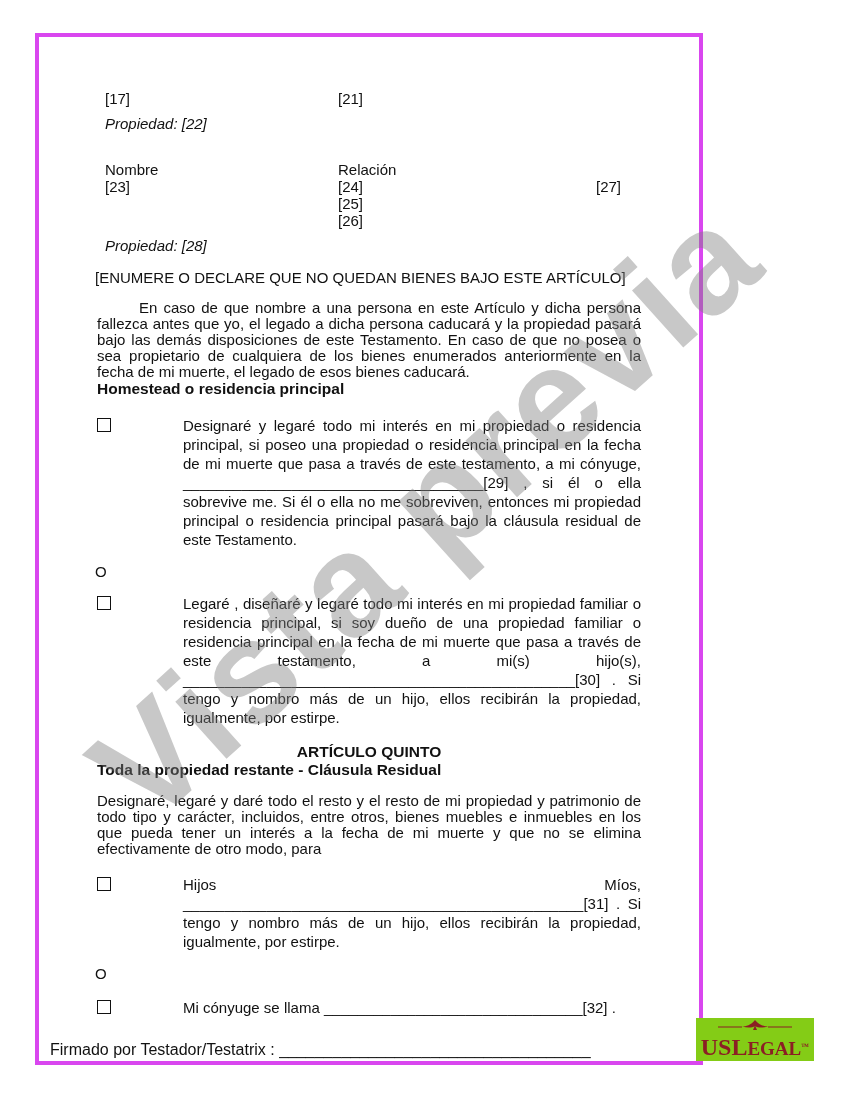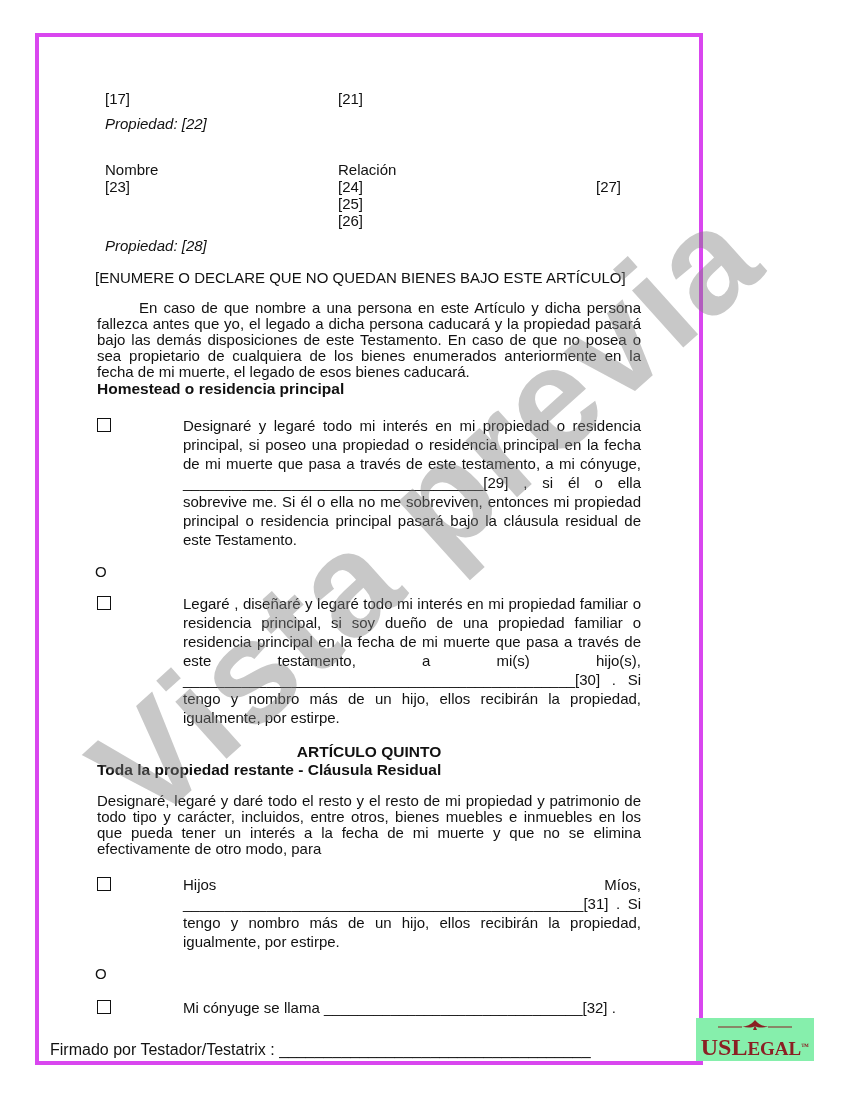--- a/index.html
+++ b/index.html
@@ -92,21 +92,21 @@
     font-size: 16px;
     z-index: 3;
   }
   .logo {
     position: absolute;
     left: 696px; top: 1018px;
     width: 118px;
     text-align: center;
     color: #8b1f24;
     z-index: 3;
-    background: #86efac;
+    background: #84cc16;
   }
   .logo-text {
     font-family: "Liberation Serif", serif;
     font-weight: bold;
     line-height: 22px;
     white-space: nowrap;
   }
   .logo-part1 { font-size: 24px; }
   .logo-part2 { font-size: 19px; }
   .logo-tm { font-size: 8px; vertical-align: super; }

